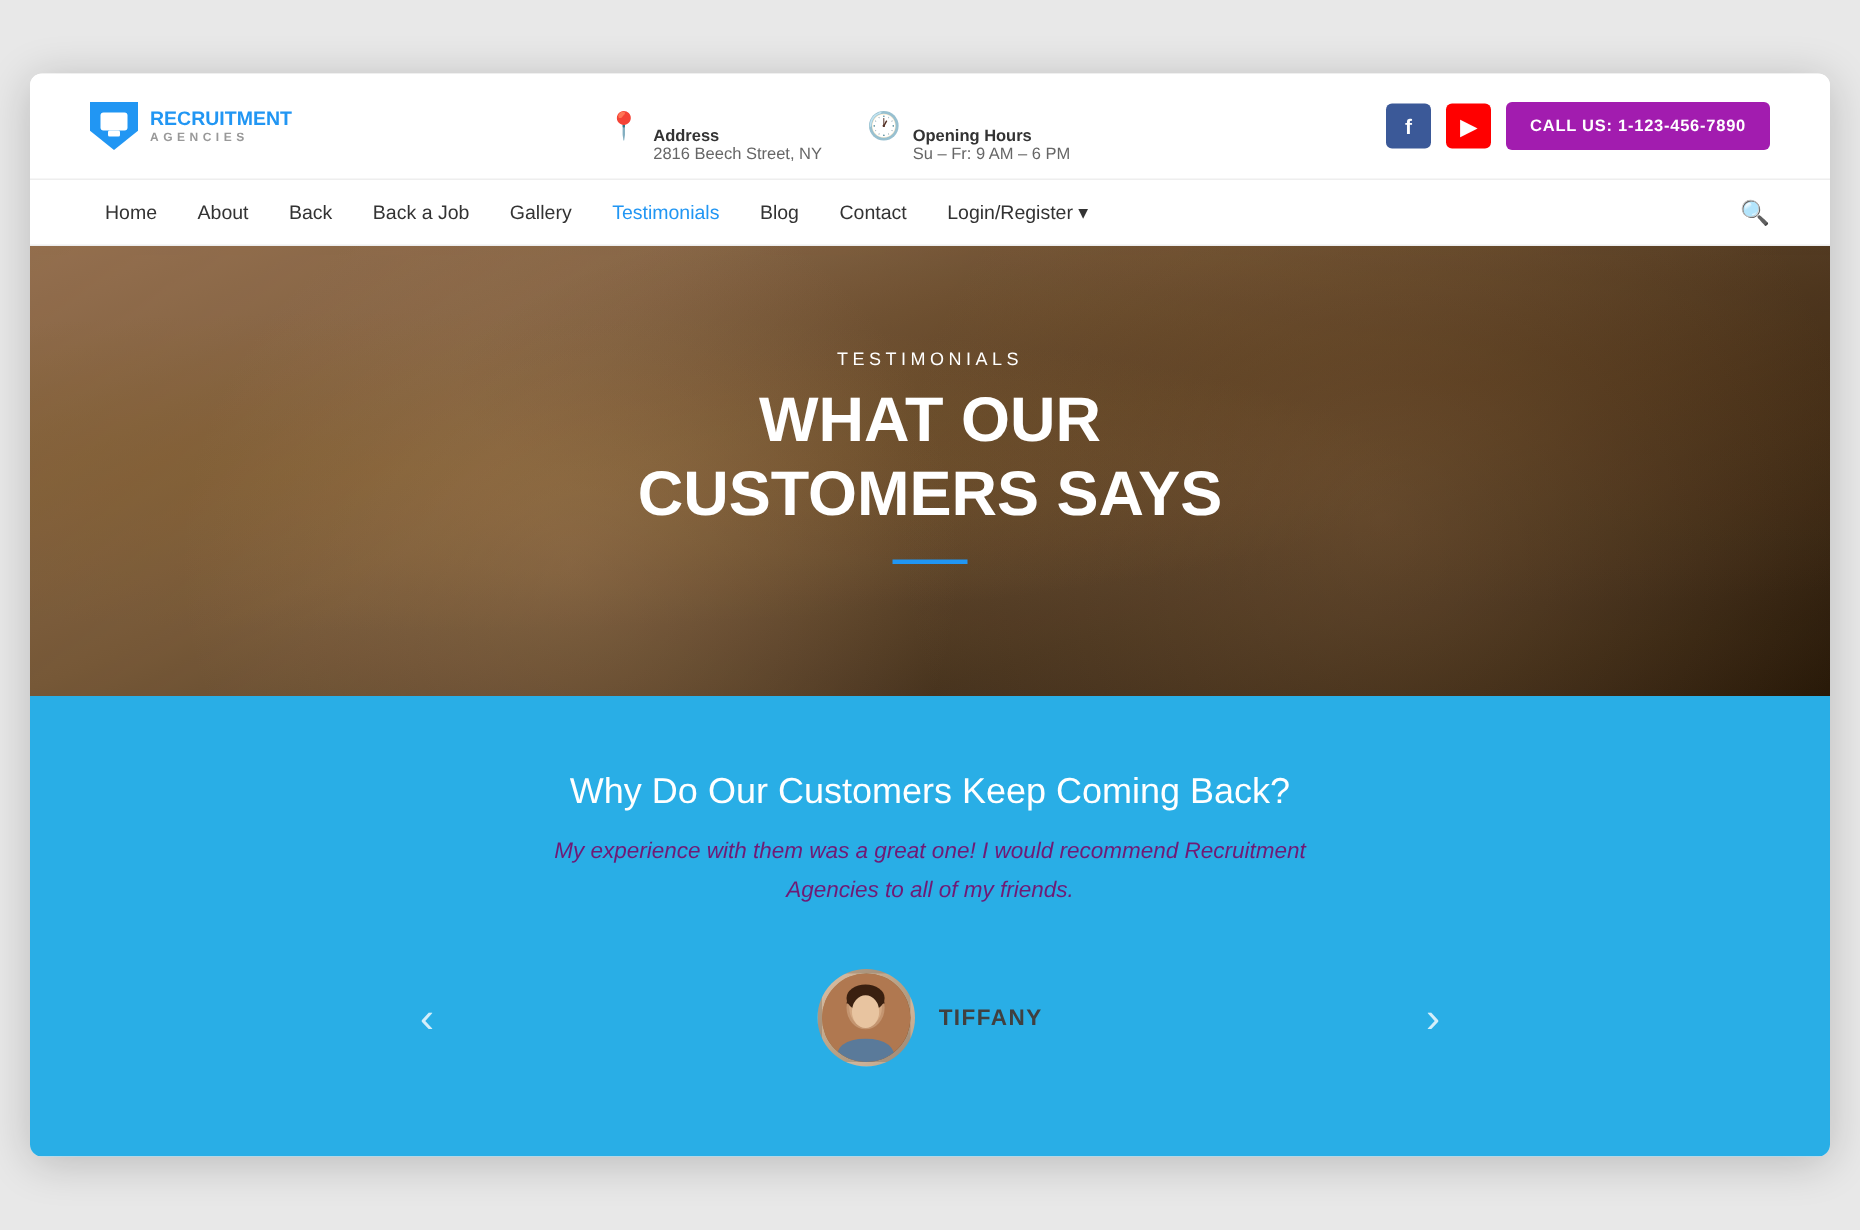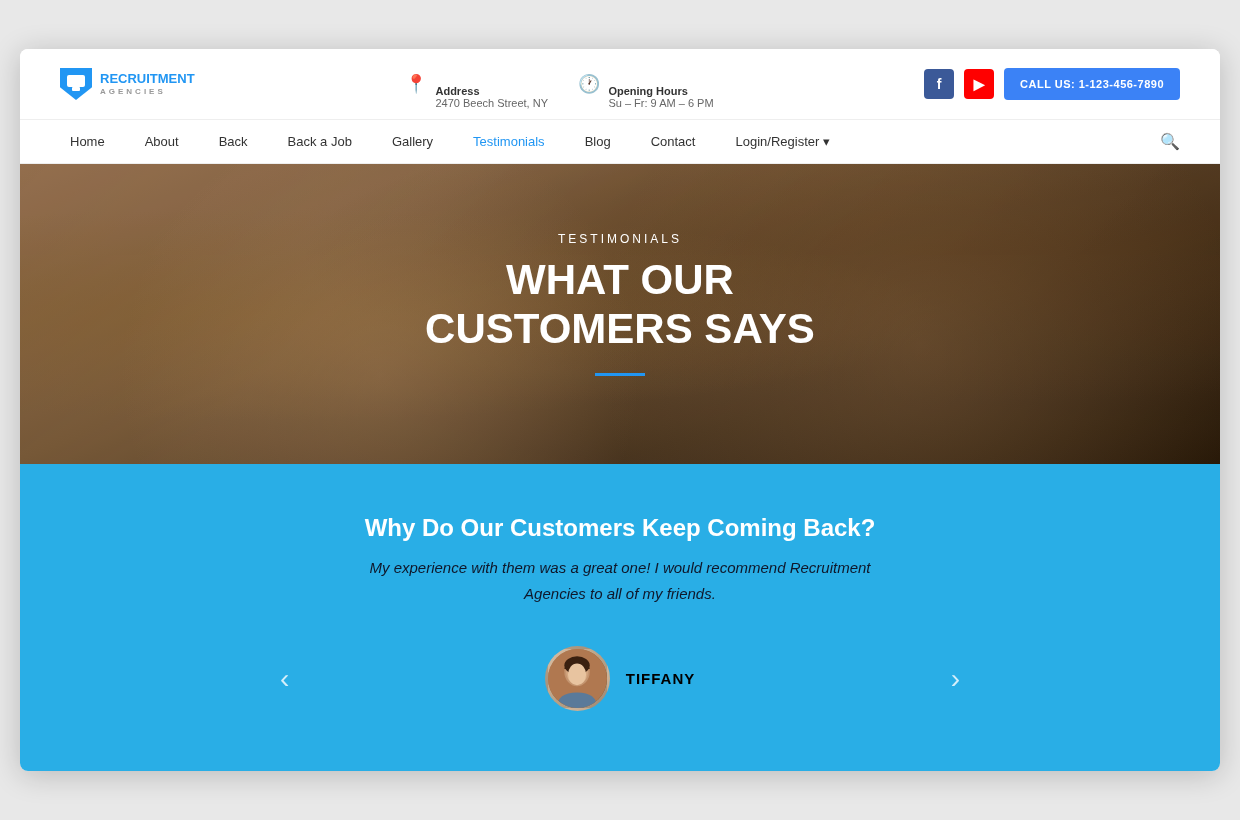--- a/index.html
+++ b/index.html
@@ -92,21 +92,21 @@
       justify-content: center;
       border-radius: 4px;
       color: #fff;
       font-size: 14px;
       font-weight: bold;
       cursor: pointer;
     }
     .fb { background: #3b5998; }
     .yt { background: #ff0000; }
     .cta-btn {
-      background: #3b82f6;
+      background: #a21caf;
       color: #fff;
       border: none;
       padding: 10px 16px;
       border-radius: 4px;
       font-size: 11px;
       font-weight: bold;
       cursor: pointer;
       white-space: nowrap;
       letter-spacing: 0.5px;
     }
@@ -116,21 +116,21 @@
       background: #fff;
       padding: 0 40px;
       display: flex;
       align-items: center;
       justify-content: space-between;
       border-bottom: 1px solid #eee;
     }
     .nav-links {
       display: flex;
       align-items: center;
-      gap: 20px;
+      gap: 7px;
     }
     .nav-item {
       padding: 14px 10px;
       font-size: 13px;
       color: #333;
       cursor: pointer;
       text-decoration: none;
       display: flex;
       align-items: center;
       gap: 3px;
@@ -205,28 +205,28 @@
     }
 
     
     .blue-section {
       background: #29aee6;
       padding: 50px 40px 60px;
       text-align: center;
     }
     .blue-title {
       font-size: 24px;
-      font-weight: bold;
+      font-weight: normal;
       color: #fff;
       margin-bottom: 13px;
     }
     .testimonial-text {
       font-size: 15px;
       font-style: italic;
-      color: #0f172a;
+      color: #701a75;
       max-width: 560px;
       margin: 0 auto 40px;
       line-height: 1.7;
       font-weight: 300;
     }
     .carousel-controls {
       display: flex;
       align-items: center;
       justify-content: space-between;
       max-width: 700px;
@@ -258,21 +258,21 @@
       justify-content: center;
       flex-shrink: 0;
     }
     .avatar-svg {
       width: 100%;
       height: 100%;
     }
     .profile-name {
       font-size: 15px;
       font-weight: bold;
-      color: #000000;
+      color: #404040;
       letter-spacing: 1px;
     }
   </style>
 </head>
 <body>
 
 <div class="browser-window">
 
   <div class="header">
     <div class="logo-area">
@@ -286,21 +286,21 @@
         <div class="logo-text">RECRUITMENT</div>
         <div class="logo-subtext">AGENCIES</div>
       </div>
     </div>
 
     <div class="header-info">
       <div class="info-item">
         <span class="info-icon">📍</span>
         <div>
           <div class="info-label">Address</div>
-          <div class="info-value">2470 Beech Street, NY</div>
+          <div class="info-value">2816 Beech Street, NY</div>
         </div>
       </div>
       <div class="info-item">
         <span class="info-icon">🕐</span>
         <div>
           <div class="info-label">Opening Hours</div>
           <div class="info-value">Su – Fr: 9 AM – 6 PM</div>
         </div>
       </div>
     </div>

